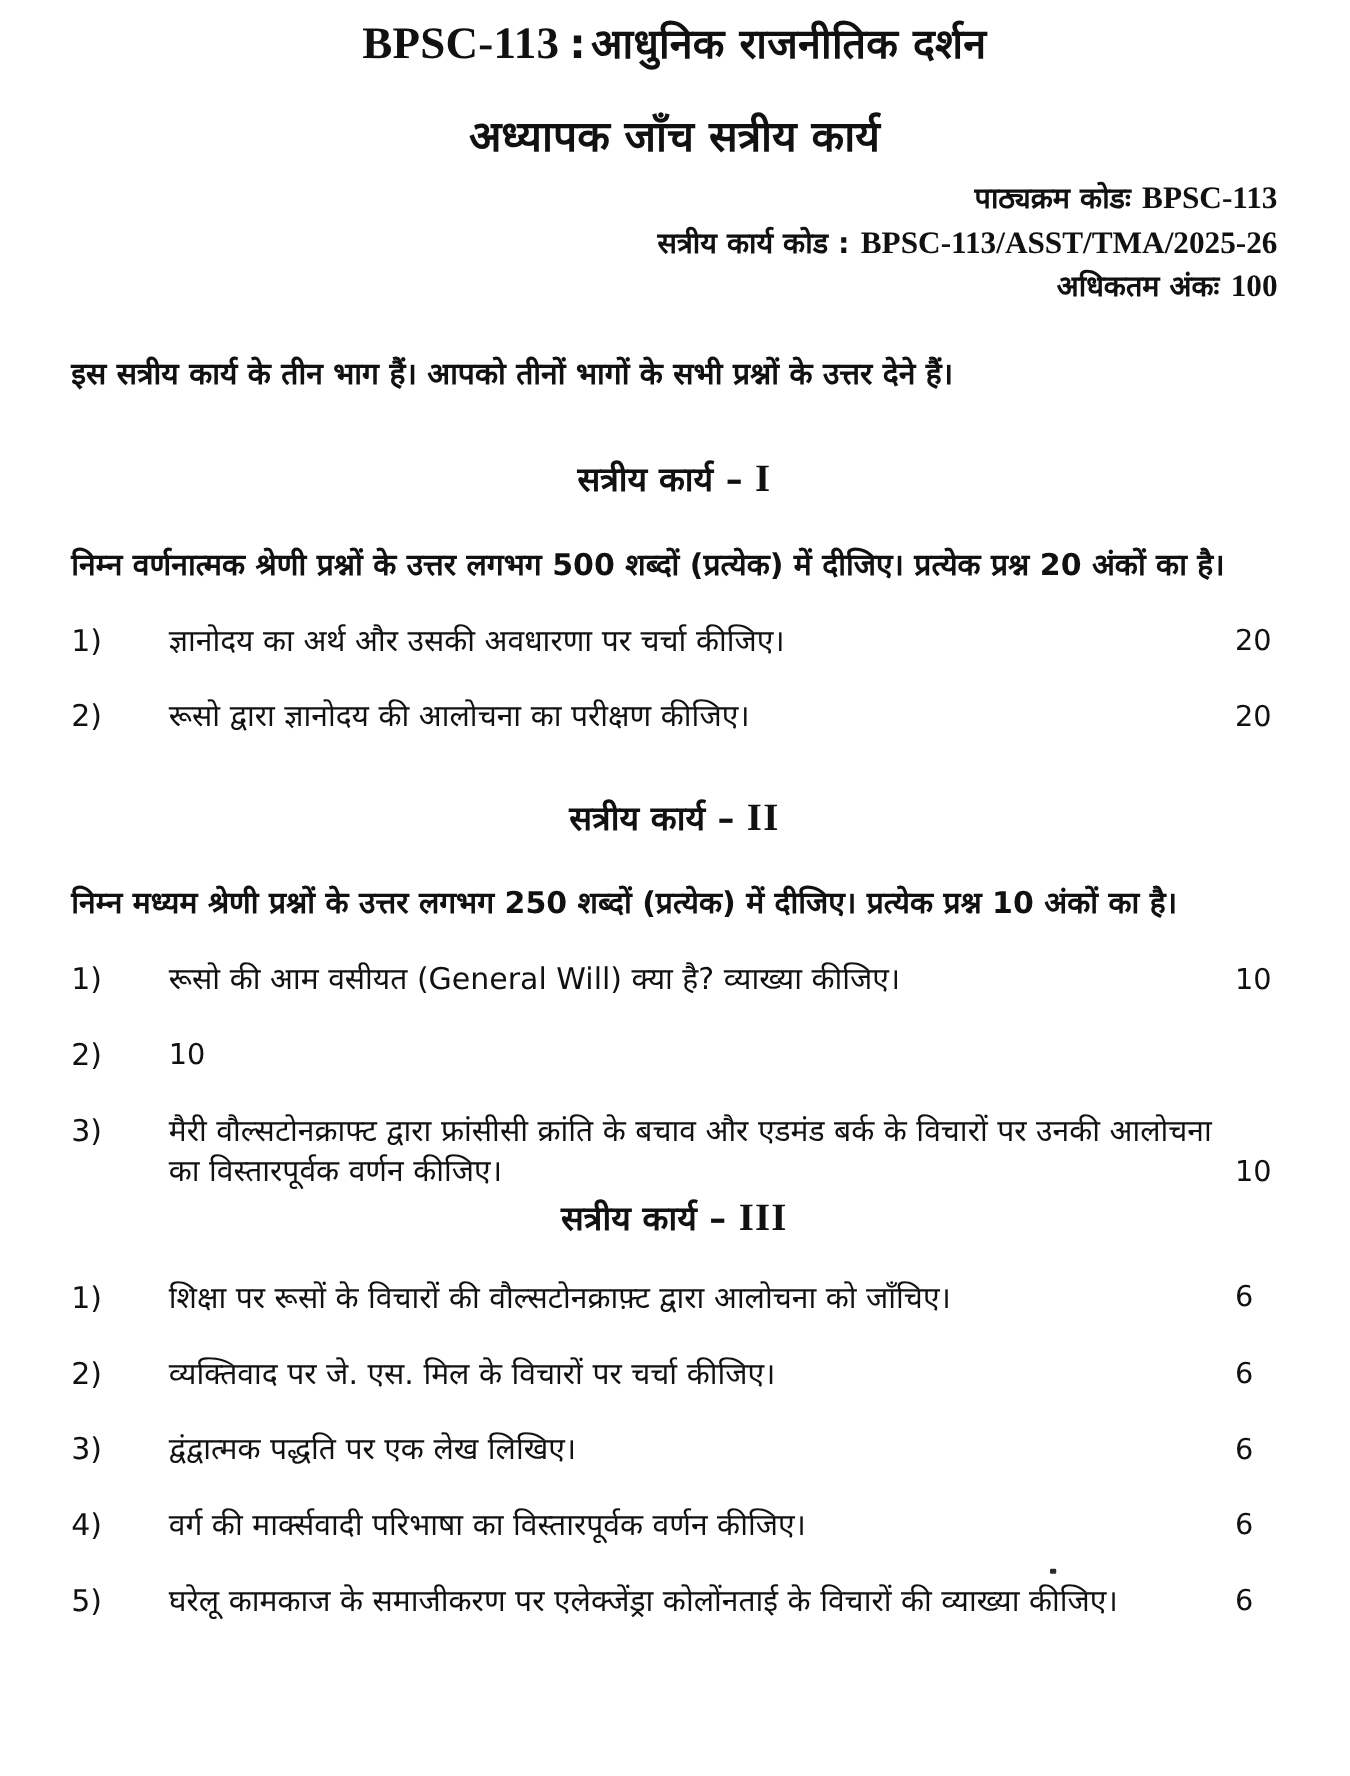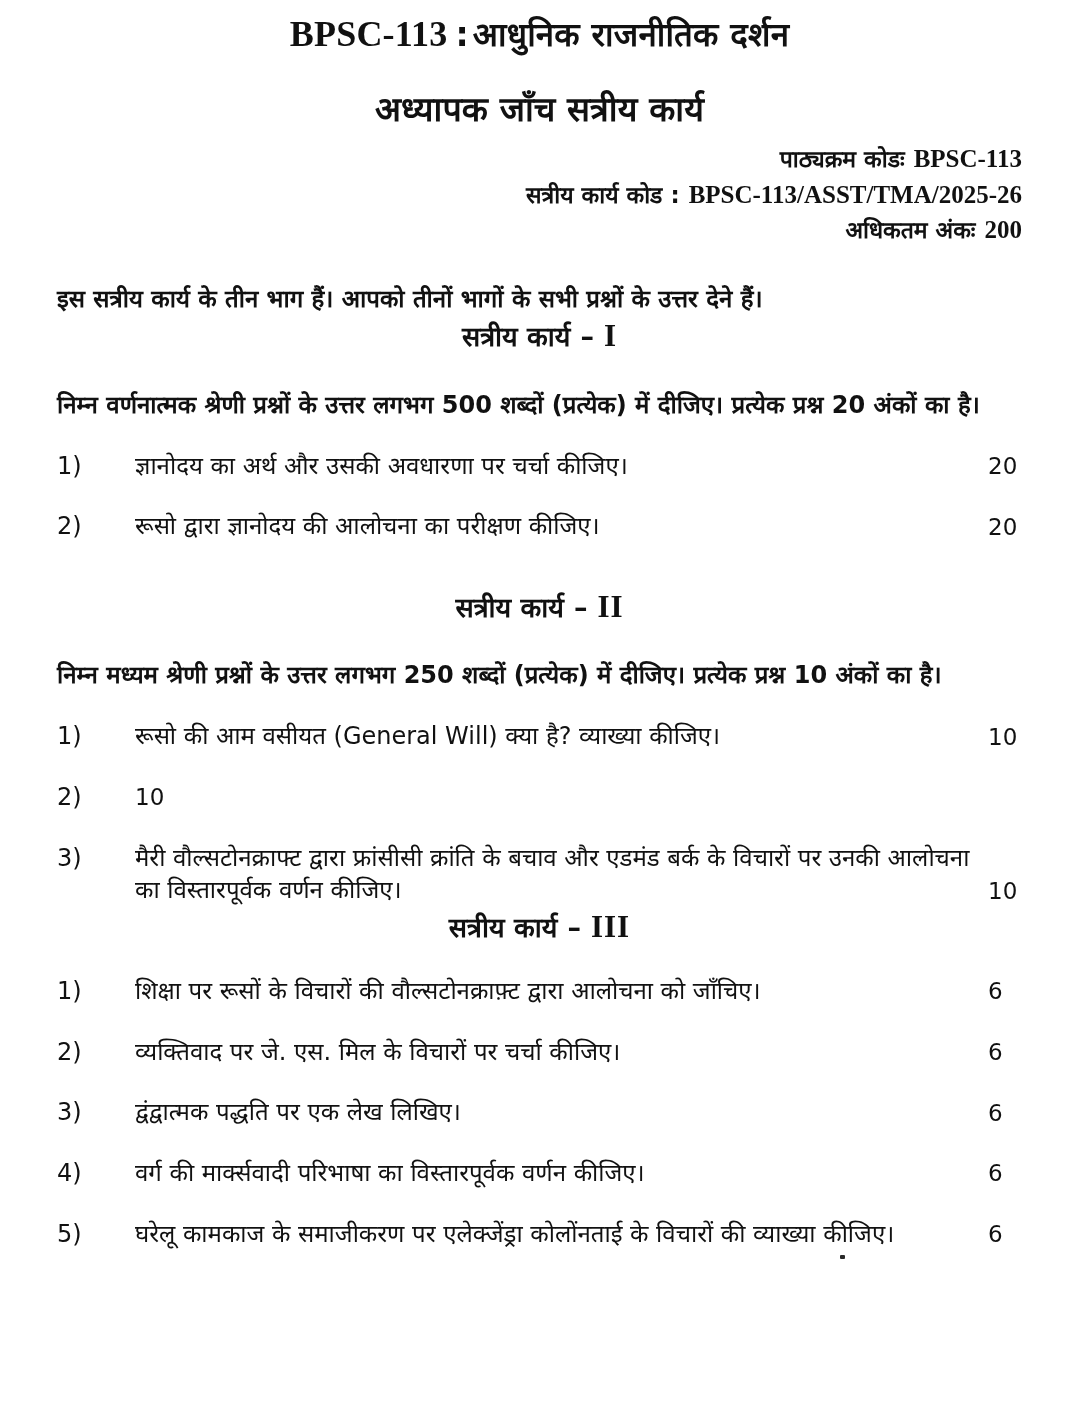--- a/index.html
+++ b/index.html
@@ -38,21 +38,21 @@
 
   
   .section-heading{
     text-align:center;font-weight:bold;font-size:27px;line-height:1.3;
   }
   .section-heading .dash{margin:0 10px;}
   .section-heading .numeral{
     font-family:"Liberation Serif","DejaVu Serif",serif;
     font-size:31px;font-weight:bold;letter-spacing:1px;
   }
-  .sec1 .section-heading{}
+  .sec1 .section-heading{margin-top:47px;}
   .sec2 .section-heading{margin-top:44px;}
   .sec3 .section-heading{}
   .section-instruction{
     margin-top:31px;font-weight:bold;font-size:24px;line-height:1.42;
   }
 
   
   .q-row{
     display:flex;align-items:stretch;margin-top:28px;
     font-size:24px;line-height:1.36;
@@ -83,21 +83,21 @@
   <div class="doc-subtitle">अध्यापक जाँच सत्रीय कार्य</div>
 
   <div class="meta-block">
     <div class="meta-line">
       <span>पाठ्यक्रम कोडः</span><span class="meta-value">BPSC-113</span>
     </div>
     <div class="meta-line">
       <span>सत्रीय कार्य कोड :</span><span class="meta-value">BPSC-113/ASST/TMA/2025-26</span>
     </div>
     <div class="meta-line">
-      <span>अधिकतम अंकः</span><span class="meta-value">200</span>
+      <span>अधिकतम अंकः</span><span class="meta-value">100</span>
     </div>
   </div>
 
   <div class="general-instruction">इस सत्रीय कार्य के तीन भाग हैं। आपको तीनों भागों के सभी प्रश्नों के उत्तर देने हैं।</div>
 
   <div class="section sec1">
     <div class="section-heading">
       <span>सत्रीय कार्य</span><span class="dash">–</span><span class="numeral">I</span>
     </div>
     <div class="section-instruction">निम्न वर्णनात्मक श्रेणी प्रश्नों के उत्तर लगभग 500 शब्दों (प्रत्येक) में दीजिए। प्रत्येक प्रश्न 20 अंकों का है।</div>

